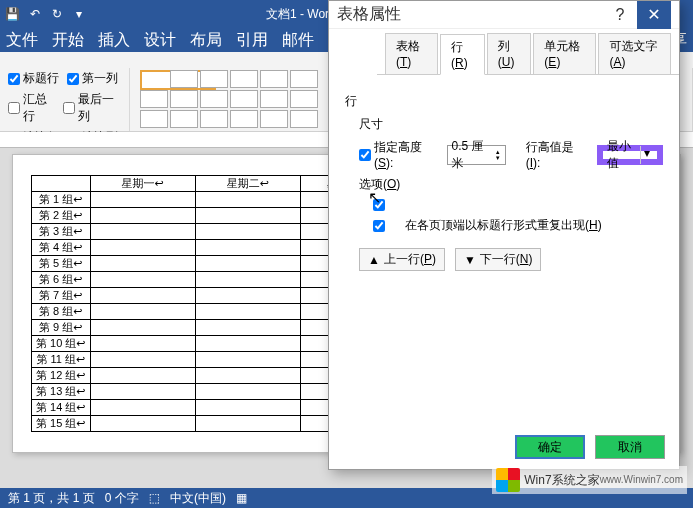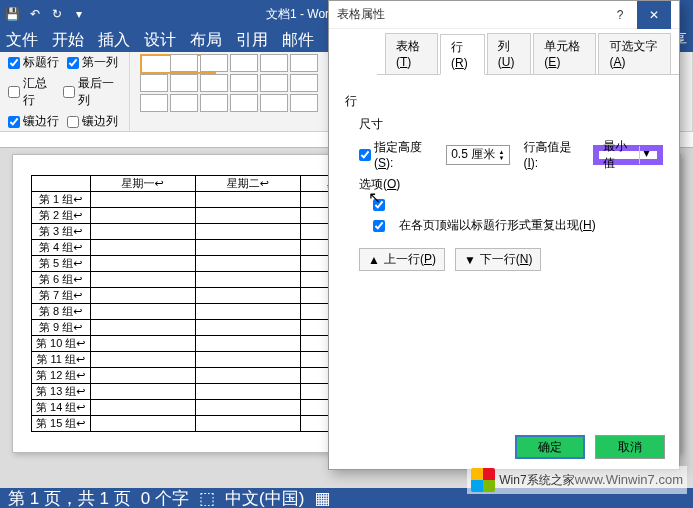--- a/index.html
+++ b/index.html
@@ -7,56 +7,56 @@
 
 .titlebar { height: 28px; background: #2b579a; color: #fff; display: flex; align-items: center; padding: 0 6px; }
 .titlebar .qat { display: flex; gap: 8px; align-items: center; }
 .titlebar .qat span { width: 14px; height: 14px; display: inline-flex; align-items: center; justify-content: center; }
 .titlebar .title { margin-left: 180px; font-size: 12px; }
 
 .ribbon-tabs { height: 24px; background: #2b579a; color: #fff; display: flex; align-items: center; padding: 0 6px; gap: 14px; }
 .ribbon-tabs span { font-size: 16px; cursor: pointer; }
 
 .ribbon-body { height: 80px; background: #f3f3f3; border-bottom: 1px solid #d0d0d0; display: flex; }
-.group { border-right: 1px solid #d8d8d8; padding: 0 8px; display: flex; flex-direction: column; }
+.group { border-right: 1px solid #d8d8d8; padding: 0 8px; display: flex; flex-direction: column; margin-top: 16px; }
 .group-label { text-align: center; font-size: 11px; color: #666; margin-top: auto; }
 .chk-row { display: flex; gap: 8px; margin: 2px 0; font-size: 12px; }
 .chk { display: flex; align-items: center; gap: 3px; }
 .chk input { width: 12px; height: 12px; }
 
 .styles-grid { display: grid; grid-template-columns: repeat(6, 28px); grid-template-rows: repeat(3, 18px); gap: 2px; padding: 2px; }
 .style-cell { border: 1px solid #aaa; background: #fff; }
 .style-cell.sel { border: 2px solid #e8a33d; }
 
 .doc-area { position: absolute; top: 132px; left: 0; right: 0; bottom: 20px; background: #dcdcdc; overflow: hidden; }
 .ruler { height: 16px; background: #fff; border-bottom: 1px solid #bbb; }
 .page { background: #fff; margin: 6px 12px; border: 1px solid #bbb; box-shadow: 2px 2px 6px rgba(0,0,0,0.2); padding: 20px 18px; }
 
 table.doc { border-collapse: collapse; width: 430px; }
 table.doc td, table.doc th { border: 1px solid #000; height: 16px; font-size: 11px; text-align: center; padding: 0 4px; }
 table.doc th { font-weight: normal; }
 .rowlabel { width: 52px; white-space: nowrap; }
 
-.statusbar { position: absolute; bottom: 0; left: 0; right: 0; height: 20px; background: #2b579a; color: #fff; display: flex; align-items: center; padding: 0 8px; gap: 10px; font-size: 17px; }
+.statusbar { position: absolute; bottom: 0; left: 0; right: 0; height: 20px; background: #2b579a; color: #fff; display: flex; align-items: center; padding: 0 8px; gap: 10px; font-size: 12px; }
 .statusbar .spacer { flex: 1; }
 
 .dialog { position: absolute; top: 0; left: 328px; width: 352px; height: 470px; background: #fff; border: 1px solid #999; box-shadow: 4px 4px 12px rgba(0,0,0,0.3); }
-.dlg-title { height: 28px; background: #fff; color: #333; display: flex; align-items: center; padding: 0 8px; font-size: 12px; border-bottom: 1px solid #eee; }
+.dlg-title { height: 28px; background: #fff; color: #333; display: flex; align-items: center; padding: 0 8px; font-size: 16px; border-bottom: 1px solid #eee; }
 .dlg-title .spacer { flex: 1; }
 .dlg-title .wbtn { width: 34px; height: 28px; display: flex; align-items: center; justify-content: center; }
 .dlg-title .wbtn.close { background: #2b579a; color: #fff; }
 
 .dlg-tabs { display: flex; border-bottom: 1px solid #ccc; padding: 4px 8px 0; gap: 2px; margin-left: 48px; }
 .dlg-tab { padding: 4px 10px; border: 1px solid #ccc; border-bottom: none; background: #f4f4f4; font-size: 12px; cursor: pointer; }
 .dlg-tab.active { background: #fff; border-bottom: 1px solid #fff; position: relative; top: 1px; }
 
 .dlg-body { padding: 12px 16px; font-size: 12px; }
 .section-label { margin: 6px 0; }
 .indent { margin-left: 14px; }
-.row-flex { display: flex; align-items: center; gap: 14px; margin: 6px 0; }
+.row-flex { display: flex; align-items: center; gap: 20px; margin: 6px 0; }
 .spin { width: 70px; height: 20px; border: 1px solid #999; display: flex; align-items: center; padding: 0 4px; background: #fff; }
 .spin .arrows { margin-left: auto; display: flex; flex-direction: column; font-size: 6px; line-height: 6px; }
 .sel { width: 76px; height: 20px; border: 6px solid #8b5cf6; display: flex; align-items: center; padding: 0 4px; background: #fff; }
 .sel .dd { margin-left: auto; width: 14px; height: 18px; border-left: 1px solid #ccc; text-align: center; }
 
 .navbtn { border: 1px solid #bbb; padding: 2px 8px; background: #f6f6f6; display: inline-flex; align-items: center; gap: 4px; }
 .dlg-foot { position: absolute; bottom: 10px; right: 14px; display: flex; gap: 10px; }
 .btn { width: 70px; height: 24px; border: 1px solid #999; background: #22c55e; display: flex; align-items: center; justify-content: center; }
 .btn.primary { border: 2px solid #3a76c4; }
 
@@ -385,15 +385,15 @@
     <div class="btn">取消</div>
   </div>
 </div>
 
 <div class="cursor">↖</div>
 
 <div class="watermark">
   <div class="logo"></div>
   <div class="txt">
     <span>Win7系统之家</span>
-    <span style="font-size:13px;color:#666">www.Winwin7.com</span>
+    <span style="font-size:10px;color:#666">www.Winwin7.com</span>
   </div>
 </div>
 
 </body></html>

